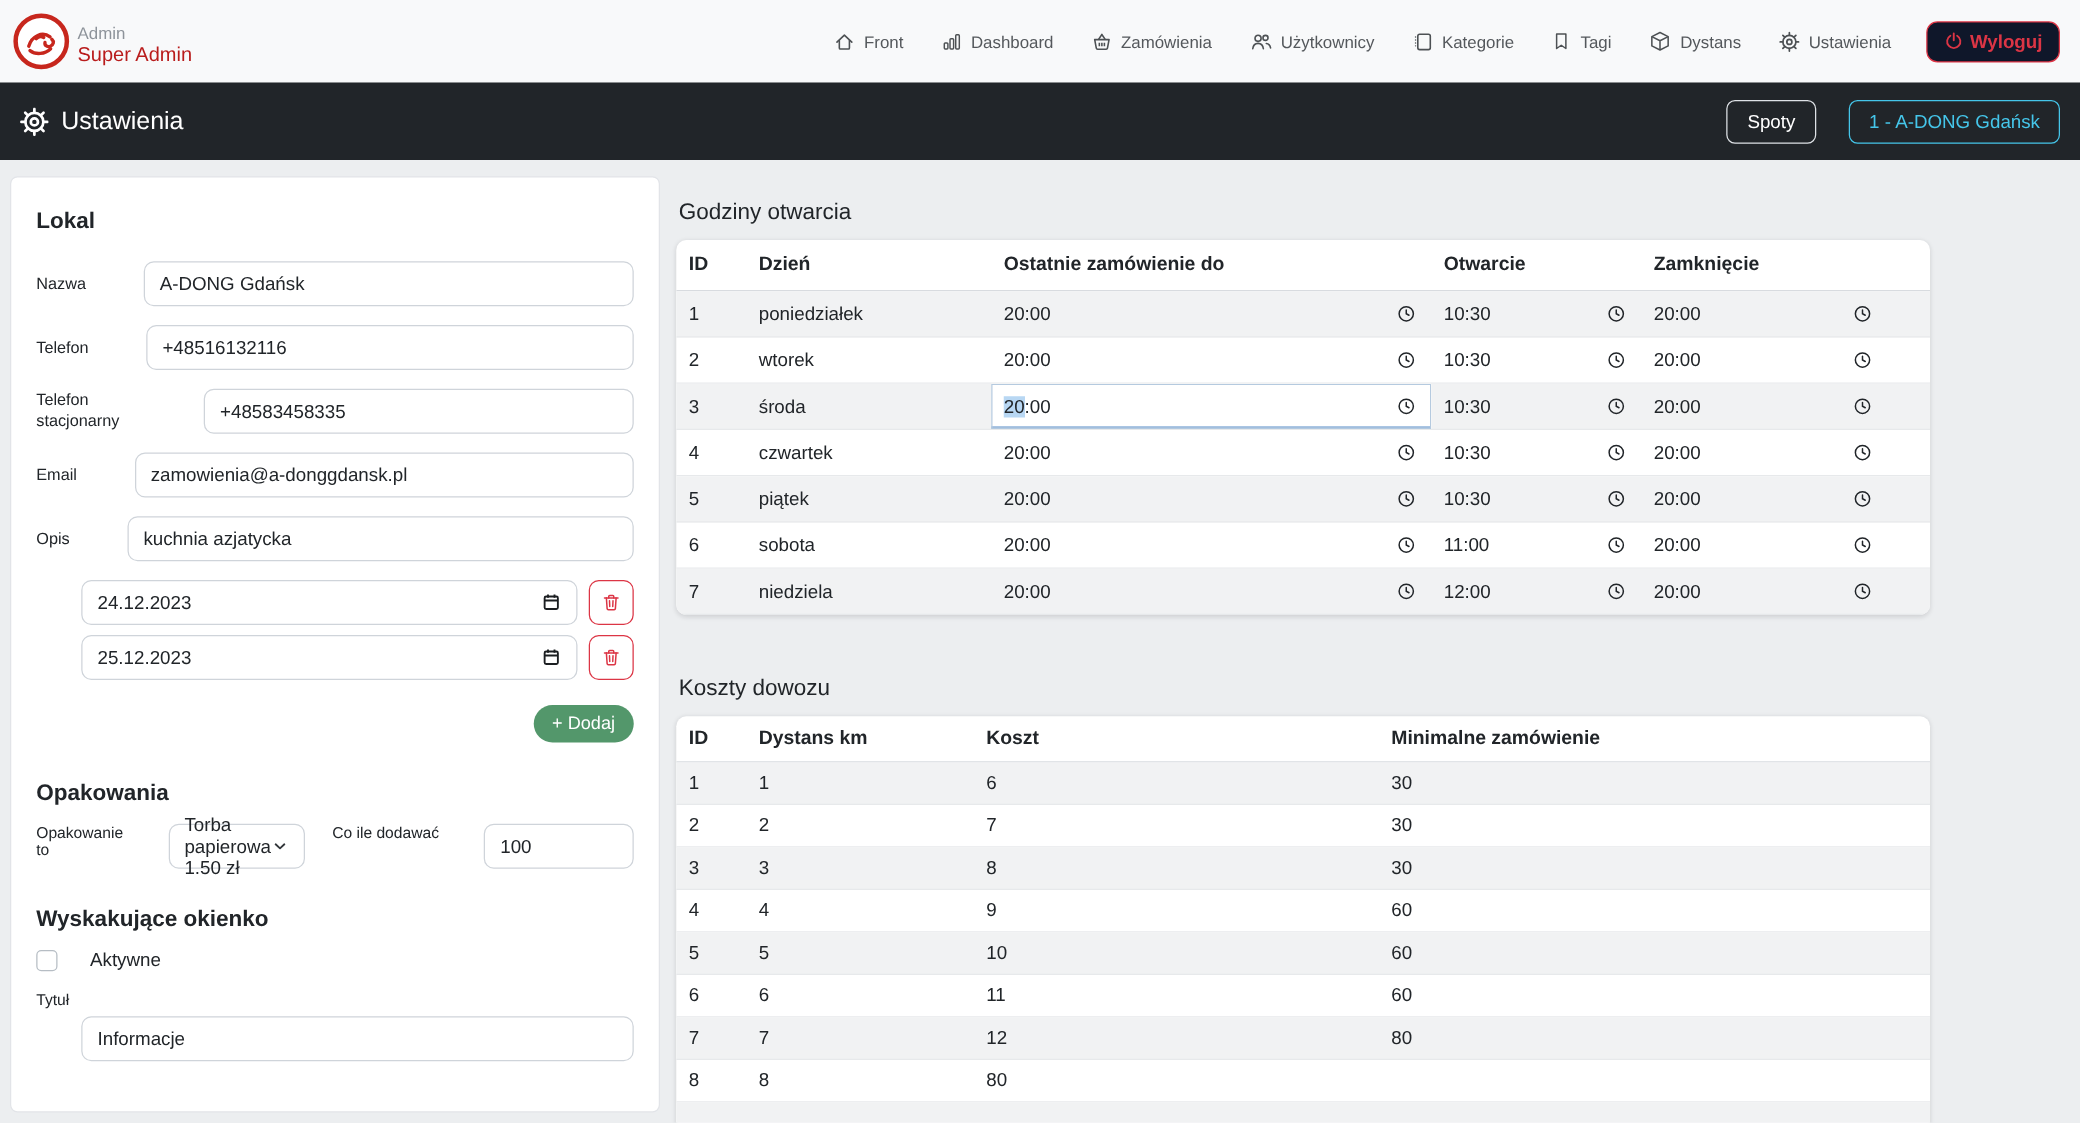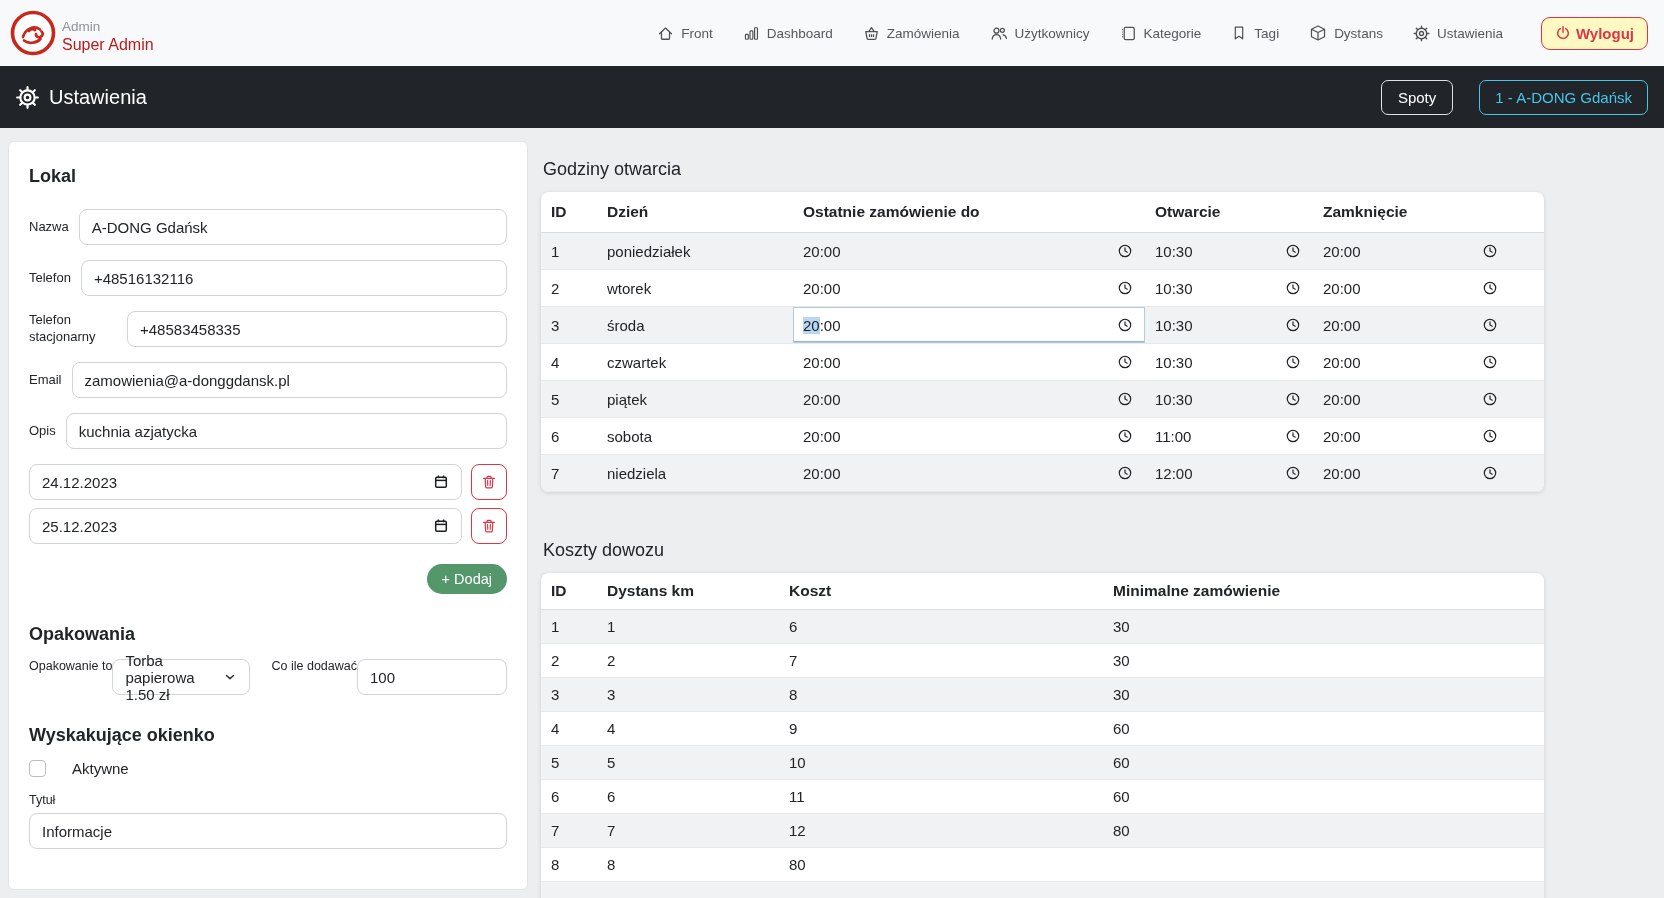--- a/index.html
+++ b/index.html
@@ -19,22 +19,22 @@
     display:flex; align-items:center; padding:0 16px 0 10px;
   }
   .brand { display:flex; align-items:flex-end; gap:6px; }
   .brand-text { display:flex; flex-direction:column; line-height:1.3; }
   .brand-line1 { font-size:13.5px; color:#8d939a; }
   .brand-line2 { font-size:16px; color:#b91c1c; }
   .main-nav { display:flex; align-items:center; gap:30px; margin-left:auto; }
   .nav-item { display:flex; align-items:center; gap:7px; color:#54585c; font-size:13.5px; cursor:pointer; }
   .nav-item .icon { color:#4d5154; }
   .logout-btn {
-    margin-left:38px; display:flex; align-items:center; gap:5px;
-    border:1px solid #dc3545; color:#dc3545; background:#fef9c3;
+    margin-left:28px; display:flex; align-items:center; gap:5px;
+    border:1px solid #dc3545; color:#dc3545; background:#0f172a;
     border-radius:9px; padding:7px 13px; font-size:15px; font-weight:700; cursor:pointer;
   }
 
   
   .dark-bar { height:62px; background:#212529; display:flex; align-items:center; padding:0 16px; color:#fff; }
   .page-title { display:flex; align-items:center; gap:10px; font-size:20px; }
   .bar-actions { margin-left:auto; display:flex; gap:10px; }
   .btn-outline-light {
     border:1px solid #dee2e6; color:#fff; background:transparent;
     border-radius:7px; padding:8px 16px; font-size:15px; cursor:pointer;
@@ -53,21 +53,21 @@
     padding:24px 20px 40px;
   }
   .section-h { font-size:18px; font-weight:600; margin:0 0 22px; }
   .section-h.mt { margin-top:32px; }
   .section-h.mt2 { margin-top:30px; margin-bottom:14px; }
 
   .form-row { display:flex; align-items:center; margin-bottom:15px; }
   .f-label { font-size:13px; flex:none; max-width:88px; margin-right:10px; line-height:1.3; }
   .input {
     flex:1; height:36px; border:1px solid #cfd4da; border-radius:8px; background:#fff;
-    display:flex; align-items:center; padding:0 12px; font-size:15px;
+    display:flex; align-items:center; padding:0 12px; font-size:15px;margin-left:36px;
   }
   .input.between { justify-content:space-between; }
 
   .date-row { display:flex; gap:9px; margin-bottom:8px; align-items:center; }
   .btn-trash {
     width:36px; height:36px; flex:none; border:1px solid #dc3545; border-radius:8px;
     background:#fff; display:flex; align-items:center; justify-content:center; cursor:pointer;
   }
   .add-row { display:flex; justify-content:flex-end; margin-top:20px; }
   .btn-add {

